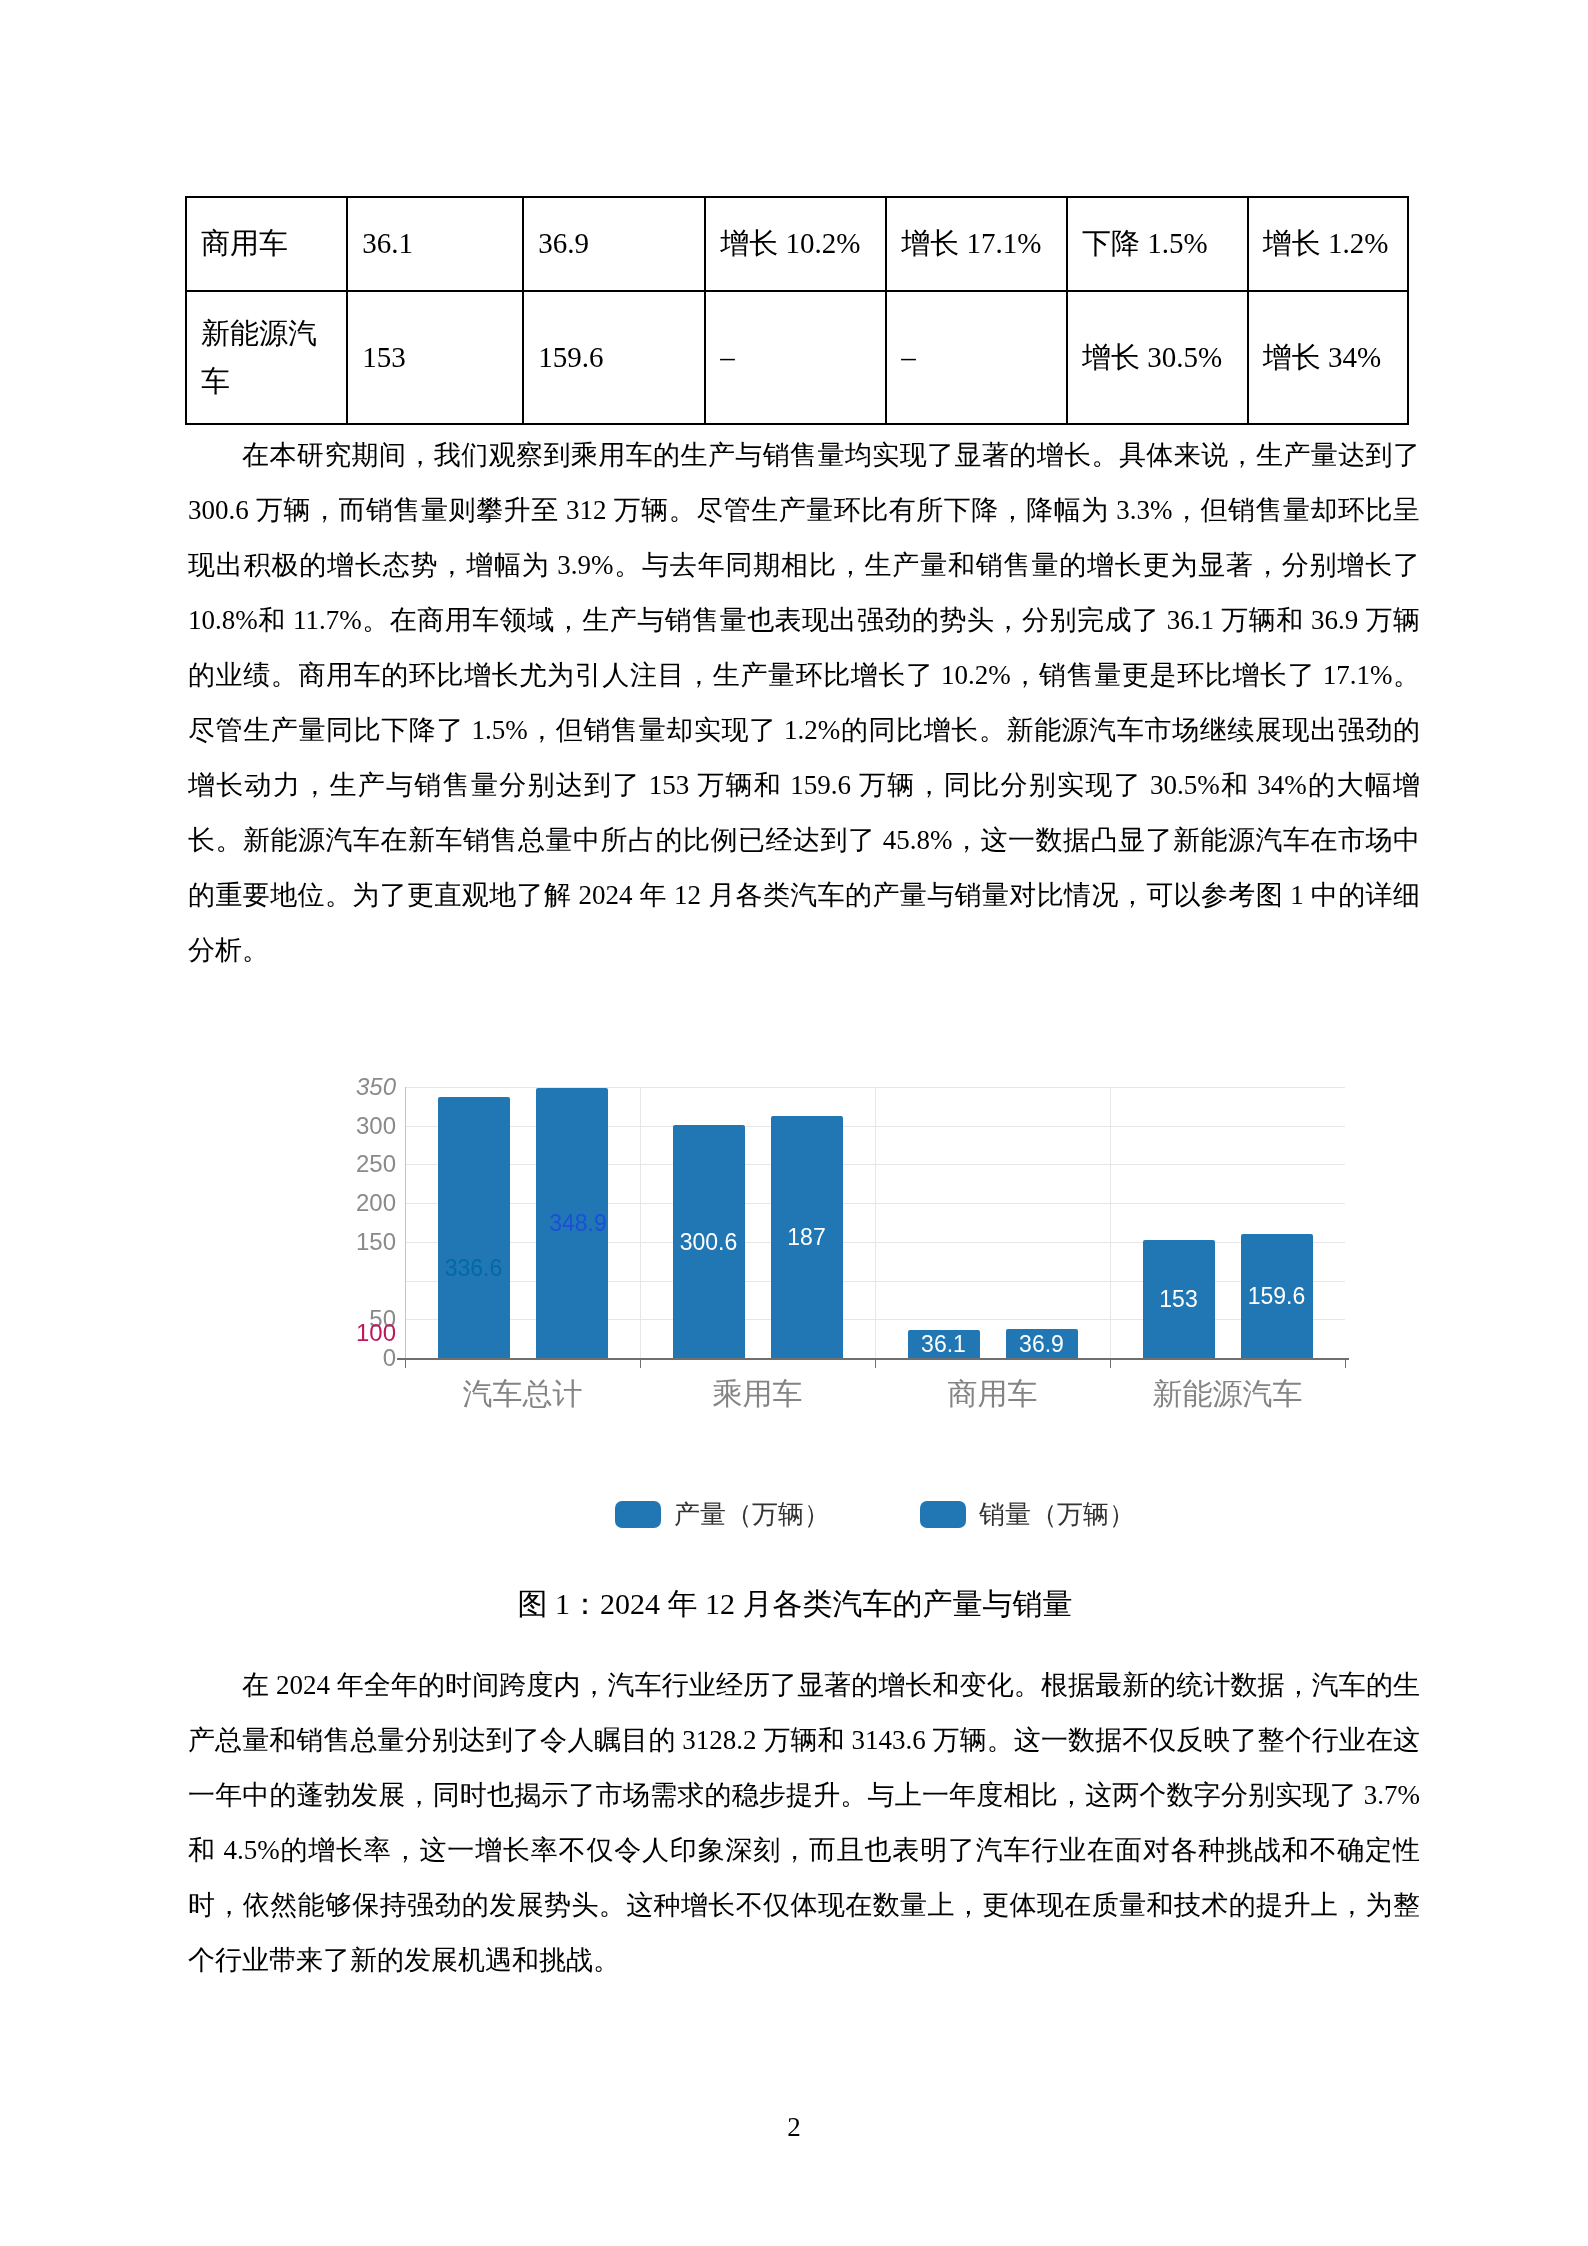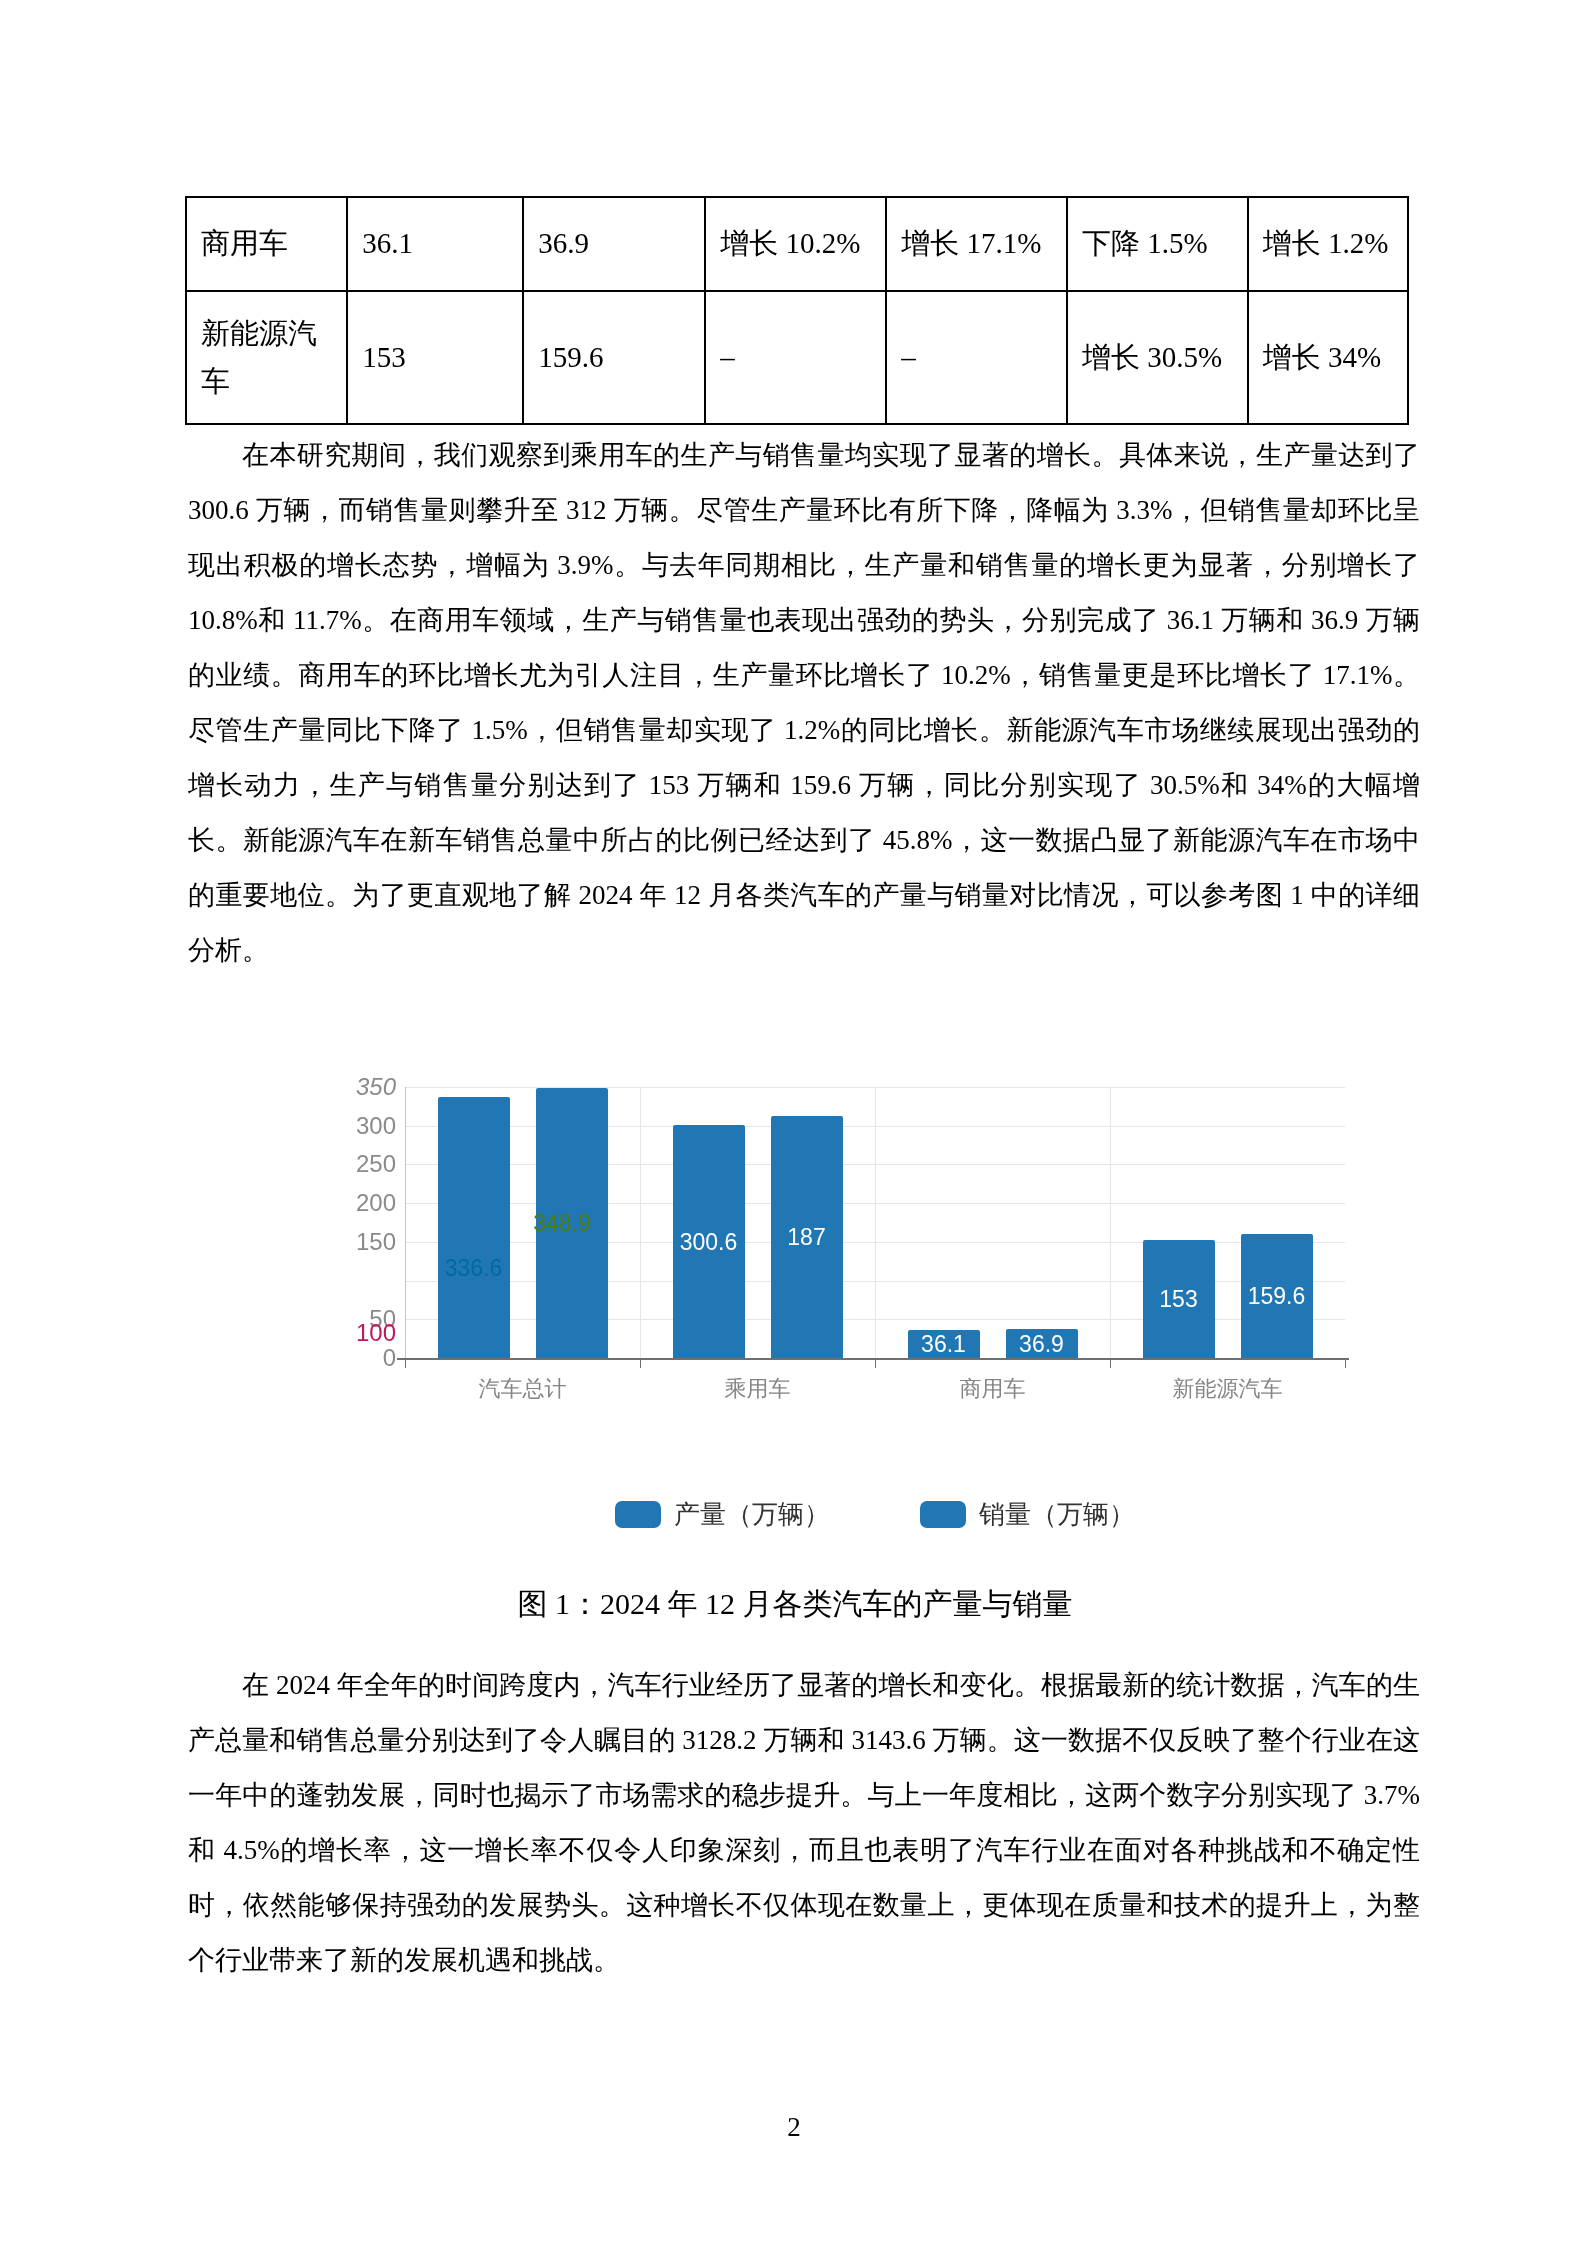--- a/index.html
+++ b/index.html
@@ -69,21 +69,21 @@
     position: absolute; left: 0; width: 46px; text-align: right;
     font-size: 24px; color: #8a8a8a; line-height: 26px;
   }
   .bar { position: absolute; background: #2077B4; border-radius: 2px 2px 0 0; }
   .bar-label {
     position: absolute; width: 90px; text-align: center;
     font-size: 23px; color: #ffffff; line-height: 28px;
   }
   .cat-label {
     position: absolute; top: 299px; width: 235px; text-align: center;
-    font-size: 22px; color: #848484;
+    font-size: 30px; color: #848484;
   }
 
   
   .legend {
     position: absolute; left: 405px; top: 1497px; width: 940px;
     display: flex; justify-content: center; align-items: center; gap: 90px;
     font-family: "Liberation Sans", "DejaVu Sans", sans-serif;
   }
   .legend-item { display: flex; align-items: center; }
   .legend-swatch {
@@ -149,21 +149,21 @@
         <div class="gridline" style="top: 77.4286px; background: rgb(230, 230, 230);"></div>
         <div class="gridline" style="top: 38.7143px; background: rgb(230, 230, 230);"></div>
         <div class="gridline" style="top: 0px; background: rgb(230, 230, 230);"></div>
         <div class="yaxis-line" style="background: rgb(196, 196, 196);"></div>
         <div class="vsep" style="left: 235px; background: rgb(230, 230, 230);"></div>
         <div class="vsep" style="left: 470px; background: rgb(230, 230, 230);"></div>
         <div class="vsep" style="left: 705px; background: rgb(230, 230, 230);"></div>
         <div class="bar" style="left: 32.5px; width: 72px; top: 10.3754px; height: 260.625px; background: rgb(32, 119, 180);"></div>
         <div class="bar-label" style="left: 23.5px; top: 126.688px; color: #0369a1; margin-top: 40px;">336.6</div>
         <div class="bar" style="left: 130.5px; width: 72px; top: 0.851714px; height: 270.148px; background: rgb(32, 119, 180);"></div>
-        <div class="bar-label" style="left: 112px; top: 121.926px; color: #4d7c0f;">348.9</div>
+        <div class="bar-label" style="left: 128px; top: 121.926px; color: #1d4ed8;">348.9</div>
         <div class="bar" style="left: 267.5px; width: 72px; top: 38.2497px; height: 232.75px; background: rgb(32, 119, 180);"></div>
         <div class="bar-label" style="left: 258.5px; top: 140.625px; color: rgb(255, 255, 255);">300.6</div>
         <div class="bar" style="left: 365.5px; width: 72px; top: 29.4229px; height: 241.577px; background: rgb(32, 119, 180);"></div>
         <div class="bar-label" style="left: 356.5px; top: 136.211px; color: rgb(255, 255, 255);">187</div>
         <div class="bar" style="left: 502.5px; width: 72px; top: 243.048px; height: 27.9517px; background: rgb(32, 119, 180);"></div>
         <div class="bar-label" style="left: 493.5px; top: 243.024px; color: rgb(255, 255, 255);">36.1</div>
         <div class="bar" style="left: 600.5px; width: 72px; top: 242.429px; height: 28.5711px; background: rgb(32, 119, 180);"></div>
         <div class="bar-label" style="left: 591.5px; top: 242.714px; color: rgb(255, 255, 255);">36.9</div>
         <div class="bar" style="left: 737.5px; width: 72px; top: 152.534px; height: 118.466px; background: rgb(32, 119, 180);"></div>
         <div class="bar-label" style="left: 728.5px; top: 197.767px; color: rgb(255, 255, 255);">153</div>

